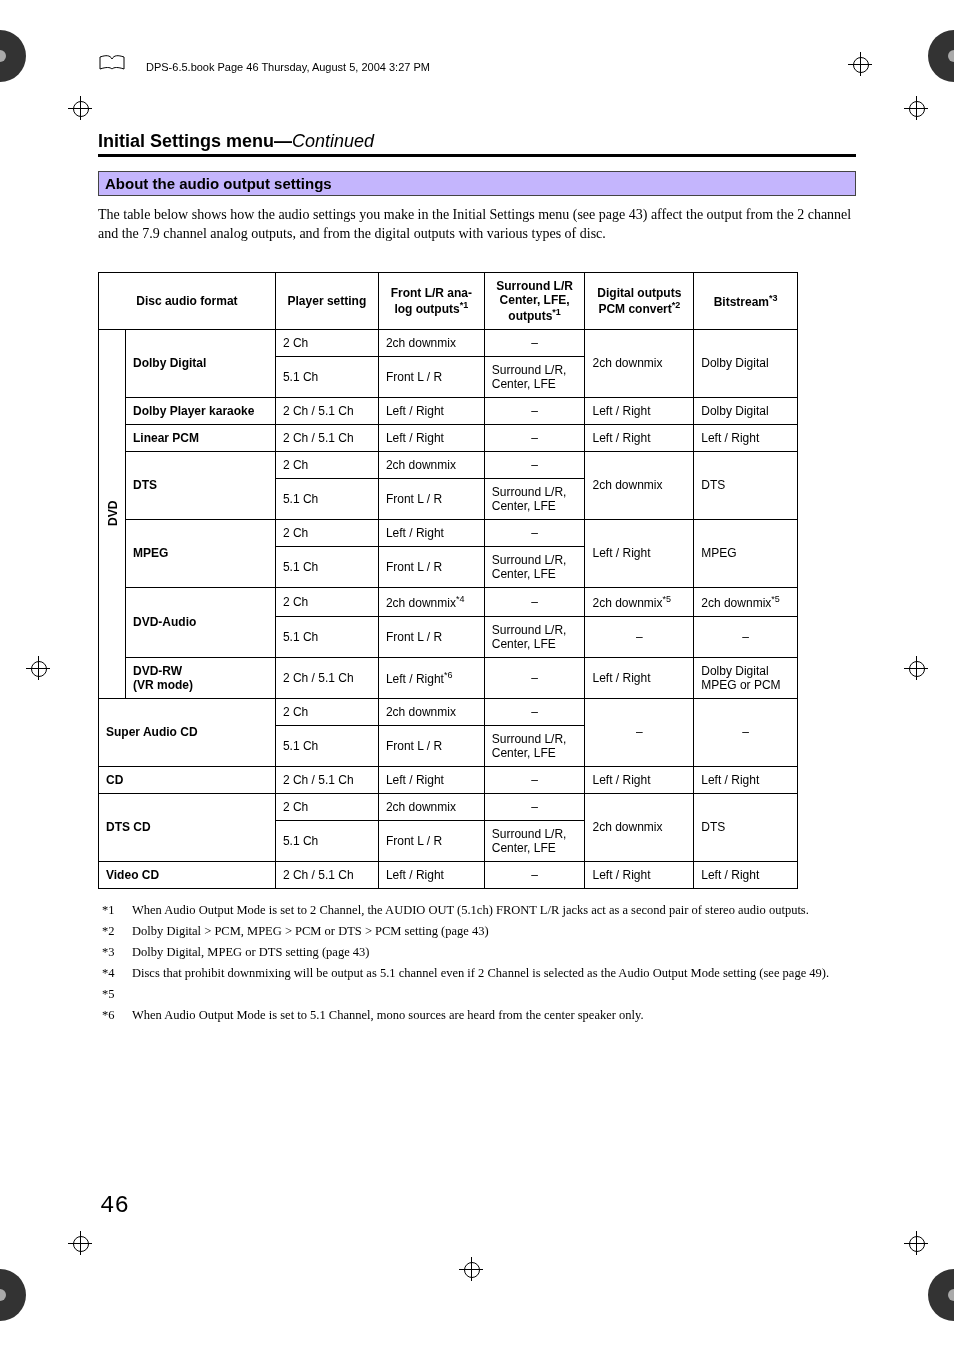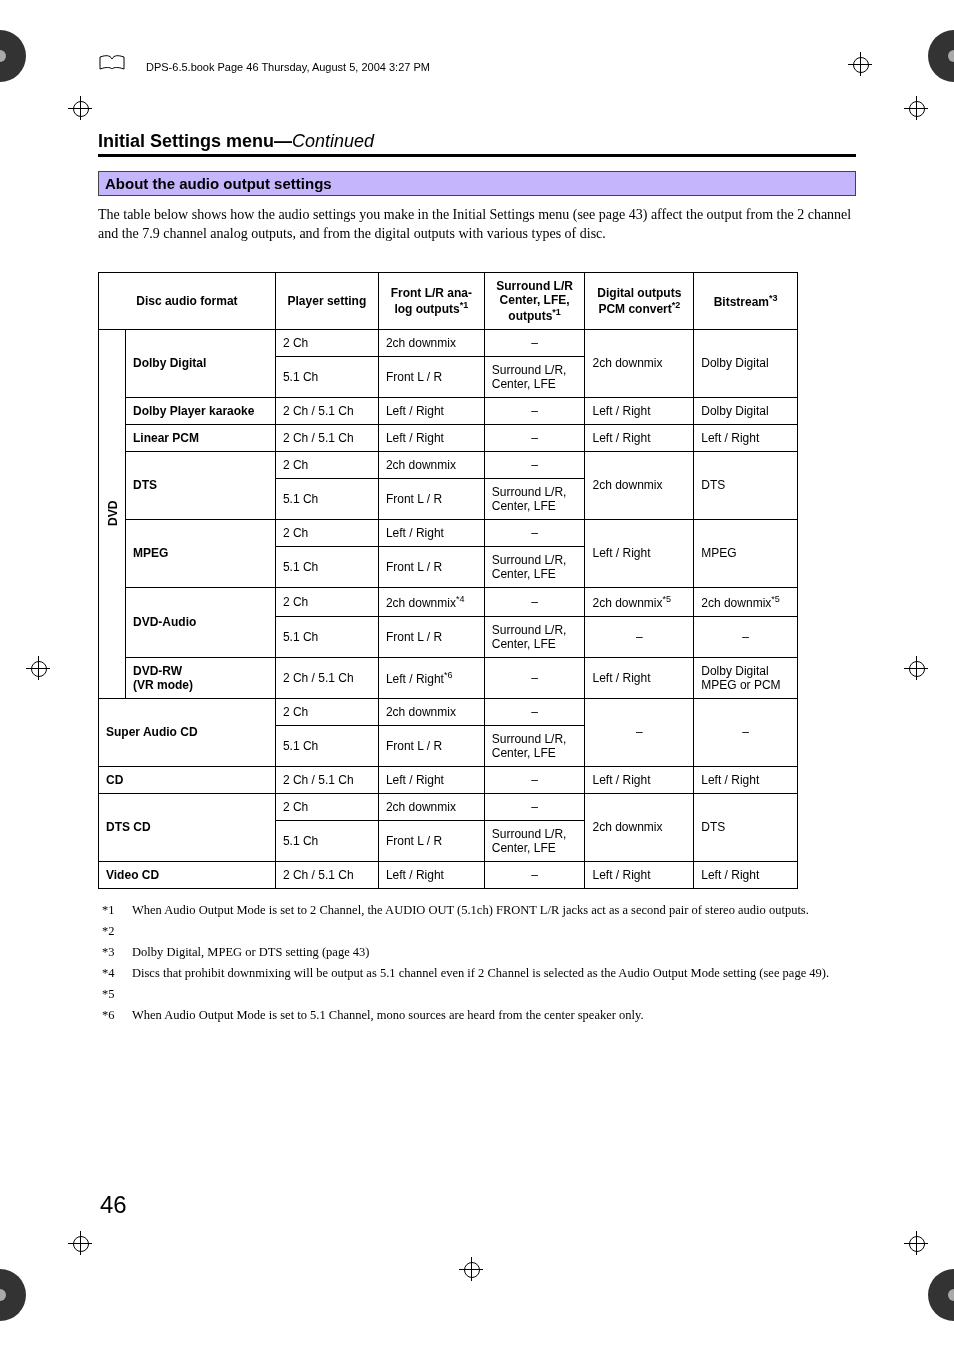--- a/index.html
+++ b/index.html
@@ -98,21 +98,21 @@
   }
   .footnotes .fn .num {
     width: 30px;
     flex-shrink: 0;
   }
   .page-num {
     position: absolute;
     left: 100px;
     bottom: 132px;
     font-size: 24px;
-    font-family: Liberation Sans, sans-serif;
+    font-family: Liberation Mono, monospace;
   }
   .reg-tl { left: 68px; top: 96px; }
   .reg-tr { right: 26px; top: 96px; }
   .reg-ml { left: 26px; top: 656px; }
   .reg-mr { right: 26px; top: 656px; }
   .reg-mb { left: 459px; bottom: 70px; }
   .reg-bl { left: 68px; bottom: 96px; }
   .reg-br { right: 26px; bottom: 96px; }
   .reg-tl2 { left: 848px; top: 52px; }
   .corner-circle-tl { left: 0; top: 30px; }
@@ -381,20 +381,21 @@
     </tbody>
   </table>
 
   <div class="footnotes">
     <div class="fn">
         <span class="num">*1</span>
         <span>When Audio Output Mode is set to 2 Channel, the AUDIO OUT (5.1ch) FRONT L/R jacks act as a second pair of stereo audio outputs.</span>
       </div>
     <div class="fn">
         <span class="num">*2</span>
+        <span>Dolby Digital &gt; PCM, MPEG &gt; PCM or DTS &gt; PCM setting (page 43)</span>
       </div>
     <div class="fn">
         <span class="num">*3</span>
         <span>Dolby Digital, MPEG or DTS setting (page 43)</span>
       </div>
     <div class="fn">
         <span class="num">*4</span>
         <span>Discs that prohibit downmixing will be output as 5.1 channel even if 2 Channel is selected as the Audio Output Mode setting (see page 49).</span>
       </div>
     <div class="fn">

